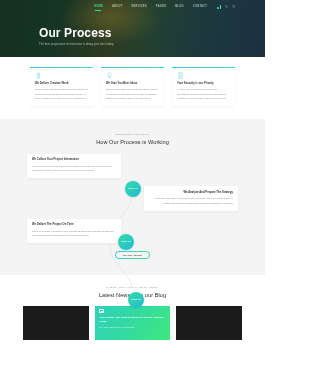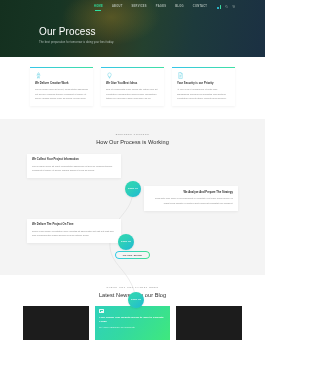--- a/index.html
+++ b/index.html
@@ -61,22 +61,22 @@
     width:3.4px; height:3.4px;
     display:inline-flex; align-items:center; justify-content:center;
     color:#b9c6c0; font-size:3px; line-height:1;
     opacity:.8;
   }
   .ico svg { width:3px; height:3px; display:block; }
 
   .hero-body { padding:13px 0 0 39px; position:relative; z-index:2; }
   .hero-title {
     color:#ffffff;
-    font-size:10px;
-    font-weight:400;
+    font-size:12px;
+    font-weight:700;
     letter-spacing:0.1px;
     line-height:1;
   }
   .hero-sub {
     margin-top:3.6px;
     color:#c6d2cd;
     font-size:2.7px;
     letter-spacing:0.08px;
     opacity:.85;
   }

